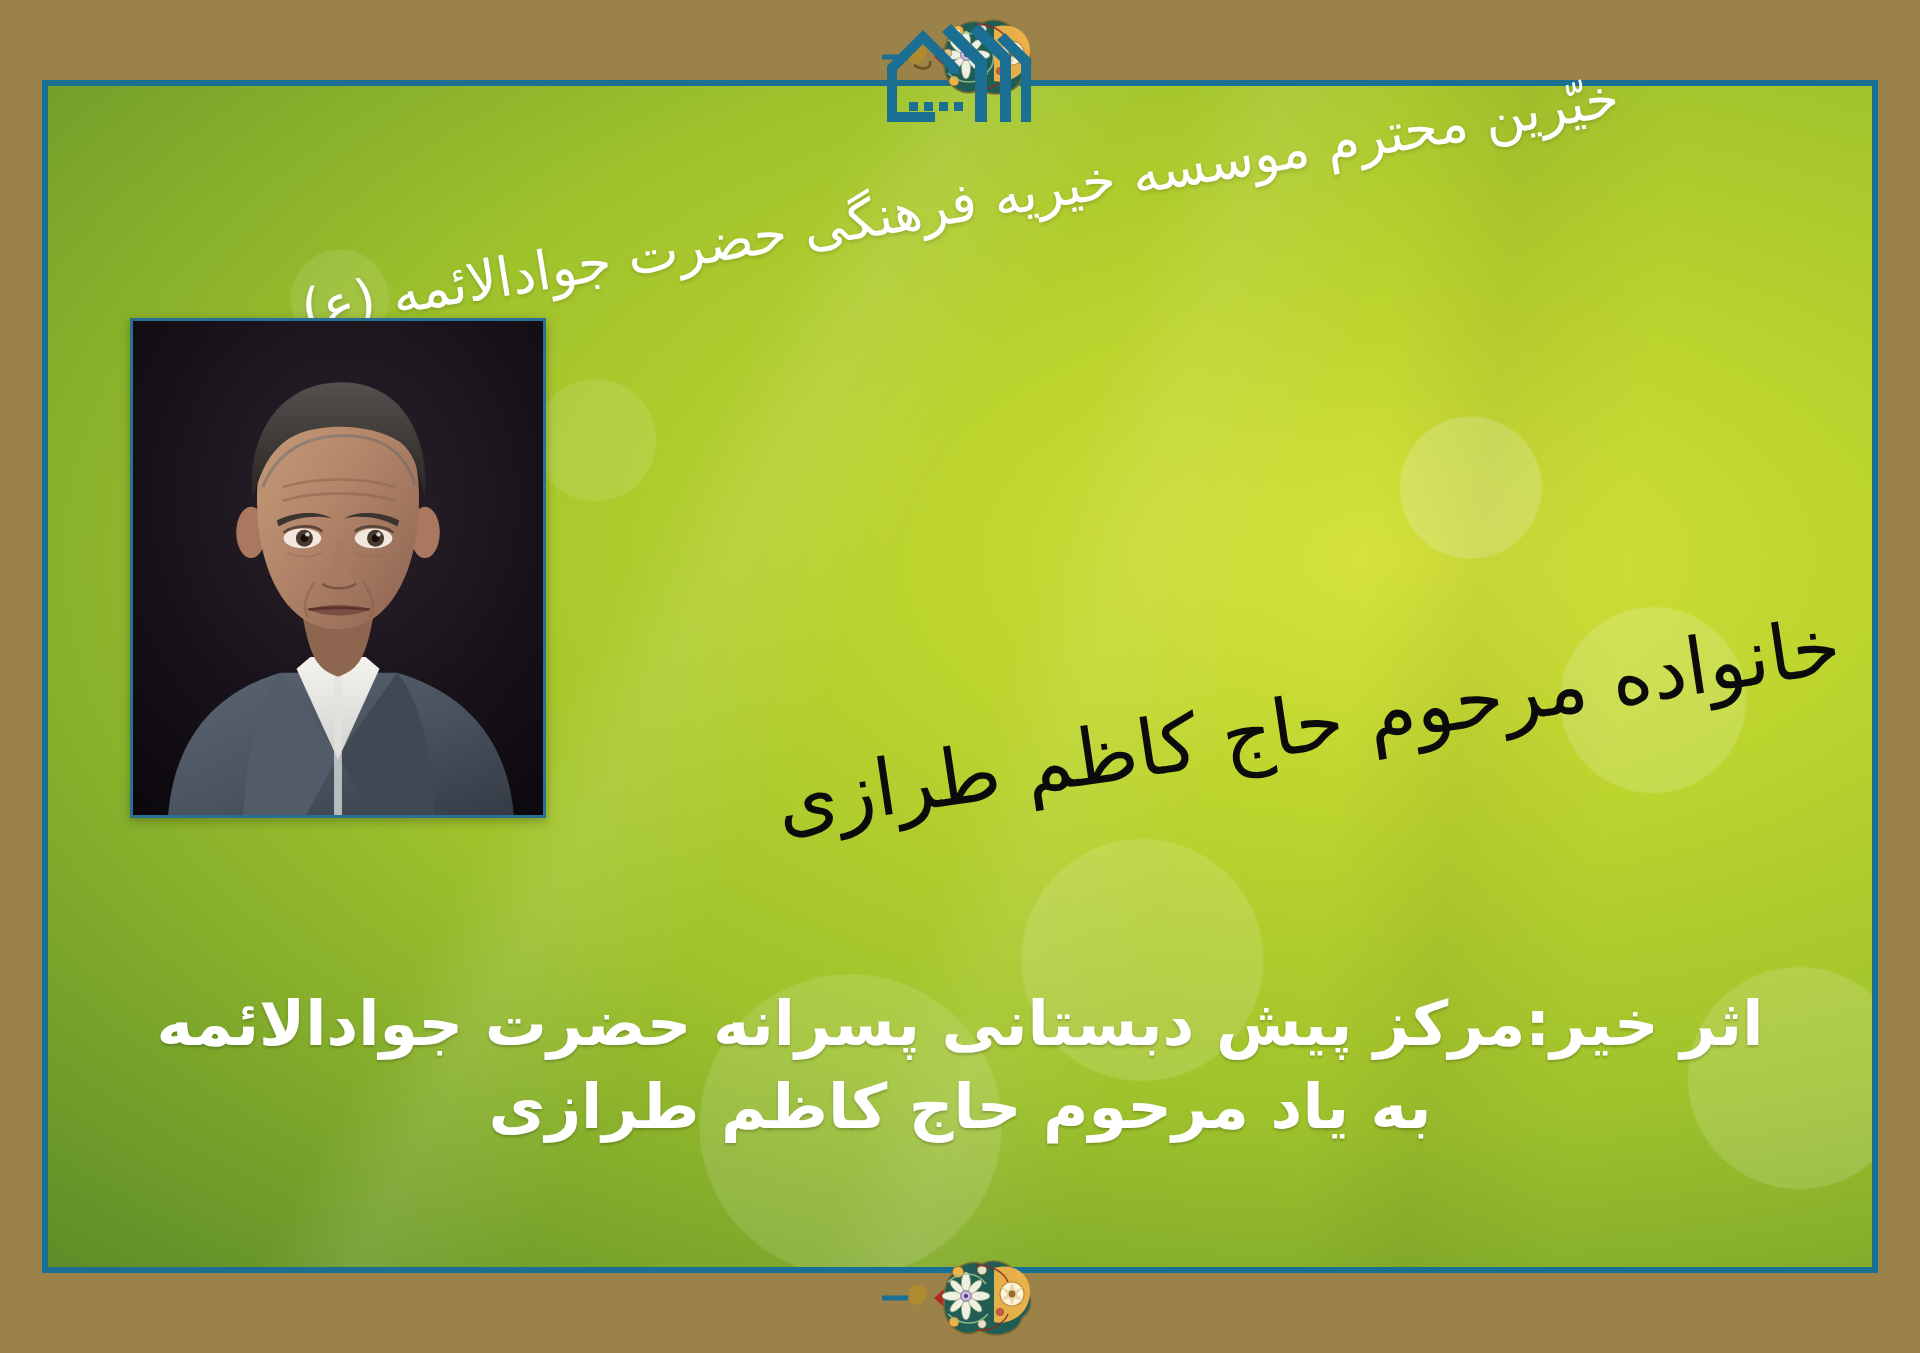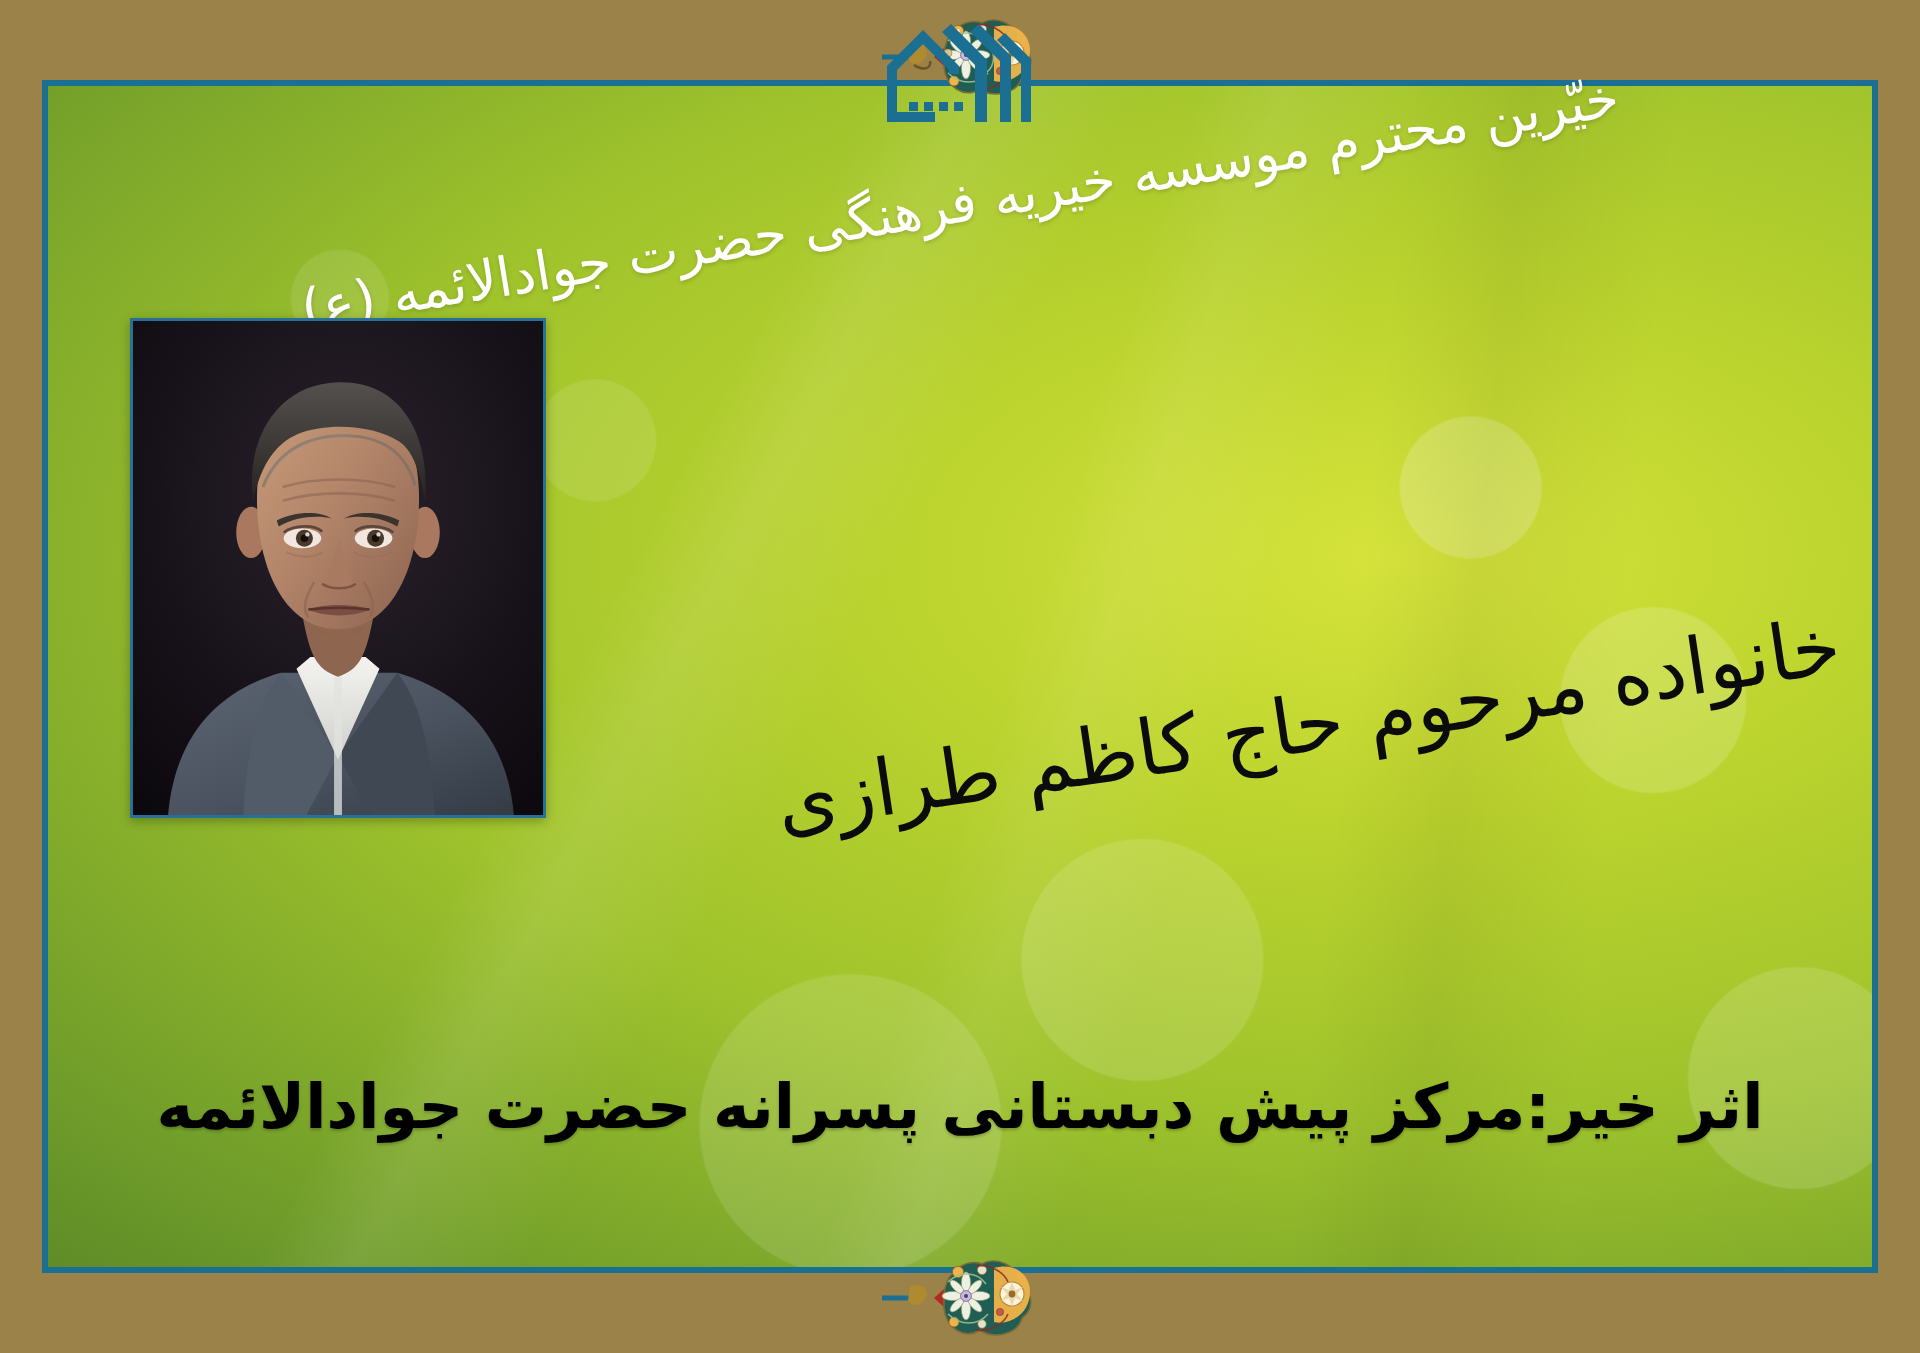--- a/index.html
+++ b/index.html
@@ -116,21 +116,21 @@
     color:#0b0b0b;
   }
 
   
   .body-block{
     position:absolute;
     left:70px;right:70px;bottom:205px;
     direction:rtl;text-align:center;
     z-index:5;
     font-family:"DejaVu Sans","Liberation Sans",sans-serif;
-    color:#000000;
+    color:#ffffff;
   }
   .body-block .ln{
     font-size:62px;font-weight:bold;line-height:1.34;
     text-shadow:0 2px 3px rgba(0,0,0,.22);
     white-space:nowrap;
   }
   .body-block .ln .lead{font-weight:bold;}
 </style>
 </head>
 <body>
@@ -313,20 +313,21 @@
   </div>
 
   <div class="donor-calli">
     <div class="line">خانواده مرحوم حاج کاظم طرازی</div>
   </div>
 
   <div class="body-block">
     <div class="ln">
       <span class="lead">اثر خیر:</span><span>مرکز پیش دبستانی پسرانه حضرت جوادالائمه</span>
     </div>
+    <div class="ln">به یاد مرحوم حاج کاظم طرازی</div>
   </div>
 
   <div class="ornament bottom">
     <div class="orn-unit">
       <svg class="orn-medal" viewBox="0 0 190 108">
         <g transform="translate(95,54)">
           <path d="M-78,0 L-46,0" stroke="#1b6f92" stroke-width="5" fill="none"></path>
           <path d="M-50,-11 C-40,-16 -30,-10 -34,-1 C-38,8 -48,10 -52,2 Z" fill="#b08a2e"></path>
           <path d="M-26,0 L-16,-9 L-16,9 Z" fill="#b02a22"></path>
           <path d="M-16,0 C-16,-26 6,-40 22,-34 C36,-42 58,-34 58,-12

